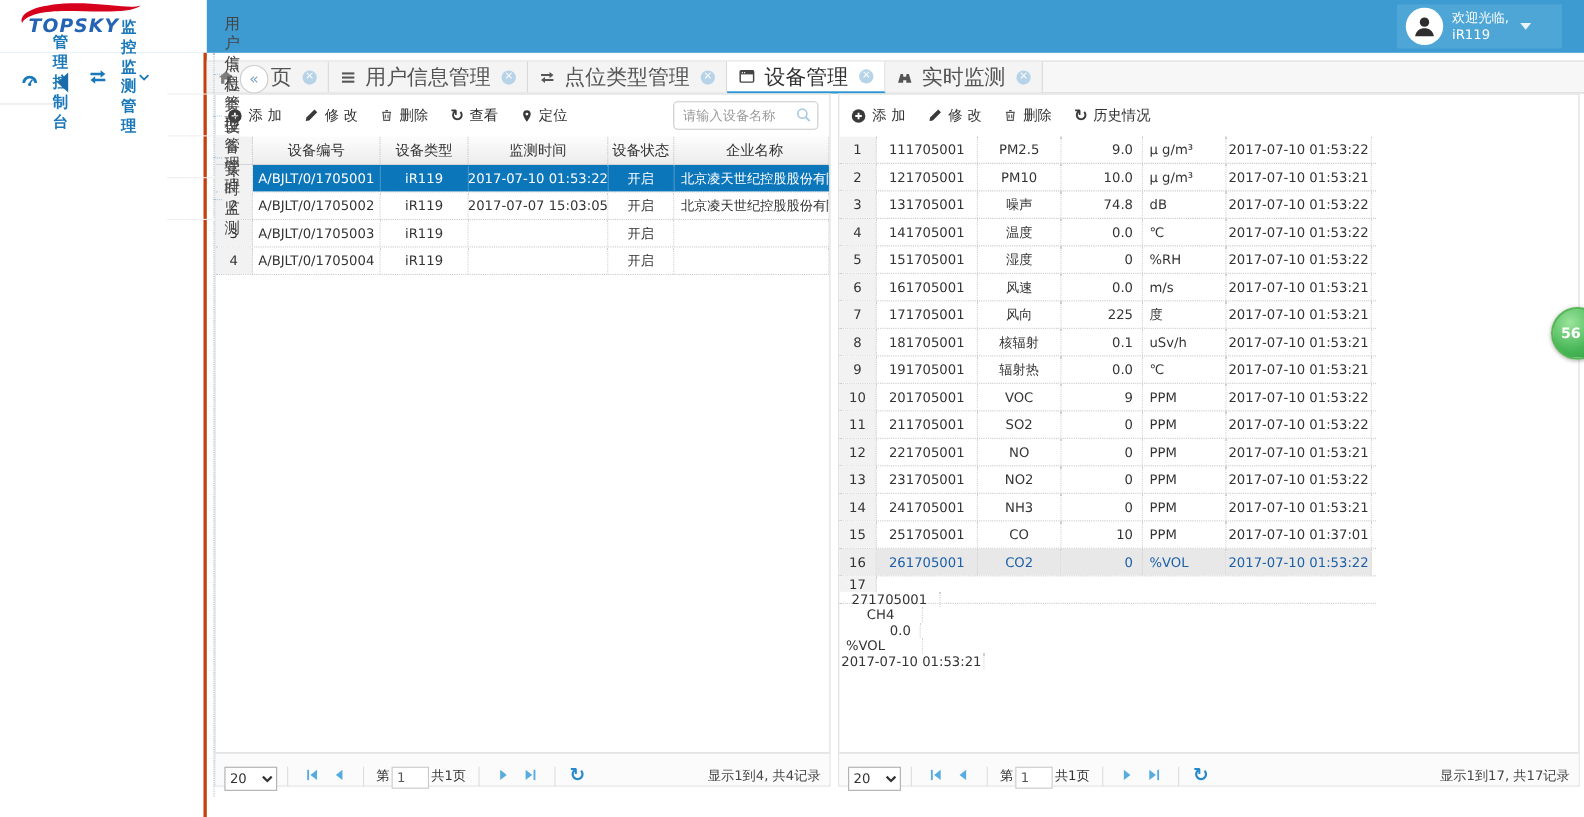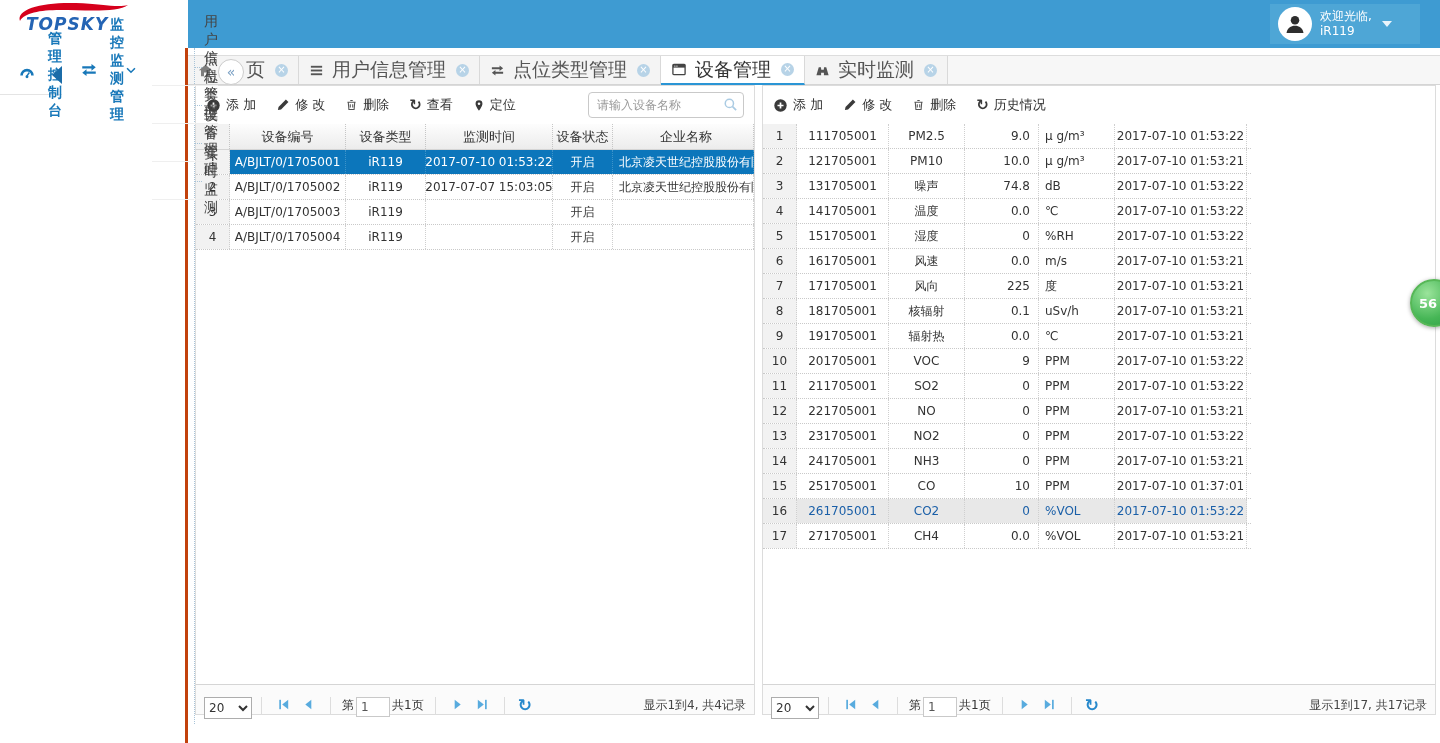--- a/index.html
+++ b/index.html
@@ -59,21 +59,21 @@
   .content { flex:1; display:flex; padding:0 4px 0 7px; gap:7px; min-height:0; margin-bottom:28px; }
   .panel { background:#fff; border:1px solid #dcdcdc; display:flex; flex-direction:column; min-width:0; }
   .panel-left { width:560px; flex:none; }
   .panel-right { flex:1; }
 
   .toolbar { height:38px; display:flex; align-items:center; padding:0 10px; flex:none; }
   .tbtn { display:flex; align-items:center; margin-right:20px; cursor:pointer; font-size:13px; color:#333; white-space:nowrap; }
   .tbtn .b-ico { margin-right:5px; display:flex; }
   .refresh-glyph { font-size:15px; font-weight:bold; color:#3a3a3a; margin-right:5px; line-height:1; }
   .search-wrap { margin-left:auto; position:relative; }
-  .search-input { width:156px; height:26px; border:1px solid #c9c9c9; border-radius:4px; padding:0 20px 0 8px;
+  .search-input { width:132px; height:26px; border:1px solid #c9c9c9; border-radius:4px; padding:0 20px 0 8px;
     font-size:12px; color:#333; outline:none; font-family:inherit; }
   .search-input::placeholder { color:#9a9a9a; }
   .search-ico { position:absolute; right:6px; top:5px; }
 
   
   .grid { flex:1; display:flex; flex-direction:column; min-height:0; overflow:hidden; }
   .ghead { display:flex; height:26px; background:linear-gradient(#fdfdfd,#ececec); border-bottom:1px solid #d5d5d5; flex:none; }
   .ghead .gc { display:flex; align-items:center; justify-content:center; font-size:13px; color:#333; border-right:1px dotted #c6c6c6; }
   .grow { display:flex; height:25px; border-bottom:1px dotted #c9c9c9; flex:none; cursor:pointer; }
   .gc { display:flex; align-items:center; justify-content:center; border-right:1px dotted #cfcfcf; overflow:hidden; white-space:nowrap; }
@@ -525,21 +525,21 @@
                 <div class="gc c-rtime">2017-07-10 01:37:01</div>
               </div>
               <div class="grow hovered" style="width:488px;">
                 <div class="gc c-idx">16</div>
                 <div class="gc c-rid">261705001</div>
                 <div class="gc c-rtype">CO2</div>
                 <div class="gc c-rval">0</div>
                 <div class="gc c-runit">%VOL</div>
                 <div class="gc c-rtime">2017-07-10 01:53:22</div>
               </div>
-              <div class="grow" style="width:488px;">
+              <div class="grow" style="width:488px;flex-direction:column;">
                 <div class="gc c-idx">17</div>
                 <div class="gc c-rid">271705001</div>
                 <div class="gc c-rtype">CH4</div>
                 <div class="gc c-rval">0.0</div>
                 <div class="gc c-runit">%VOL</div>
                 <div class="gc c-rtime">2017-07-10 01:53:21</div>
               </div>
           </div>
         </div>
 

